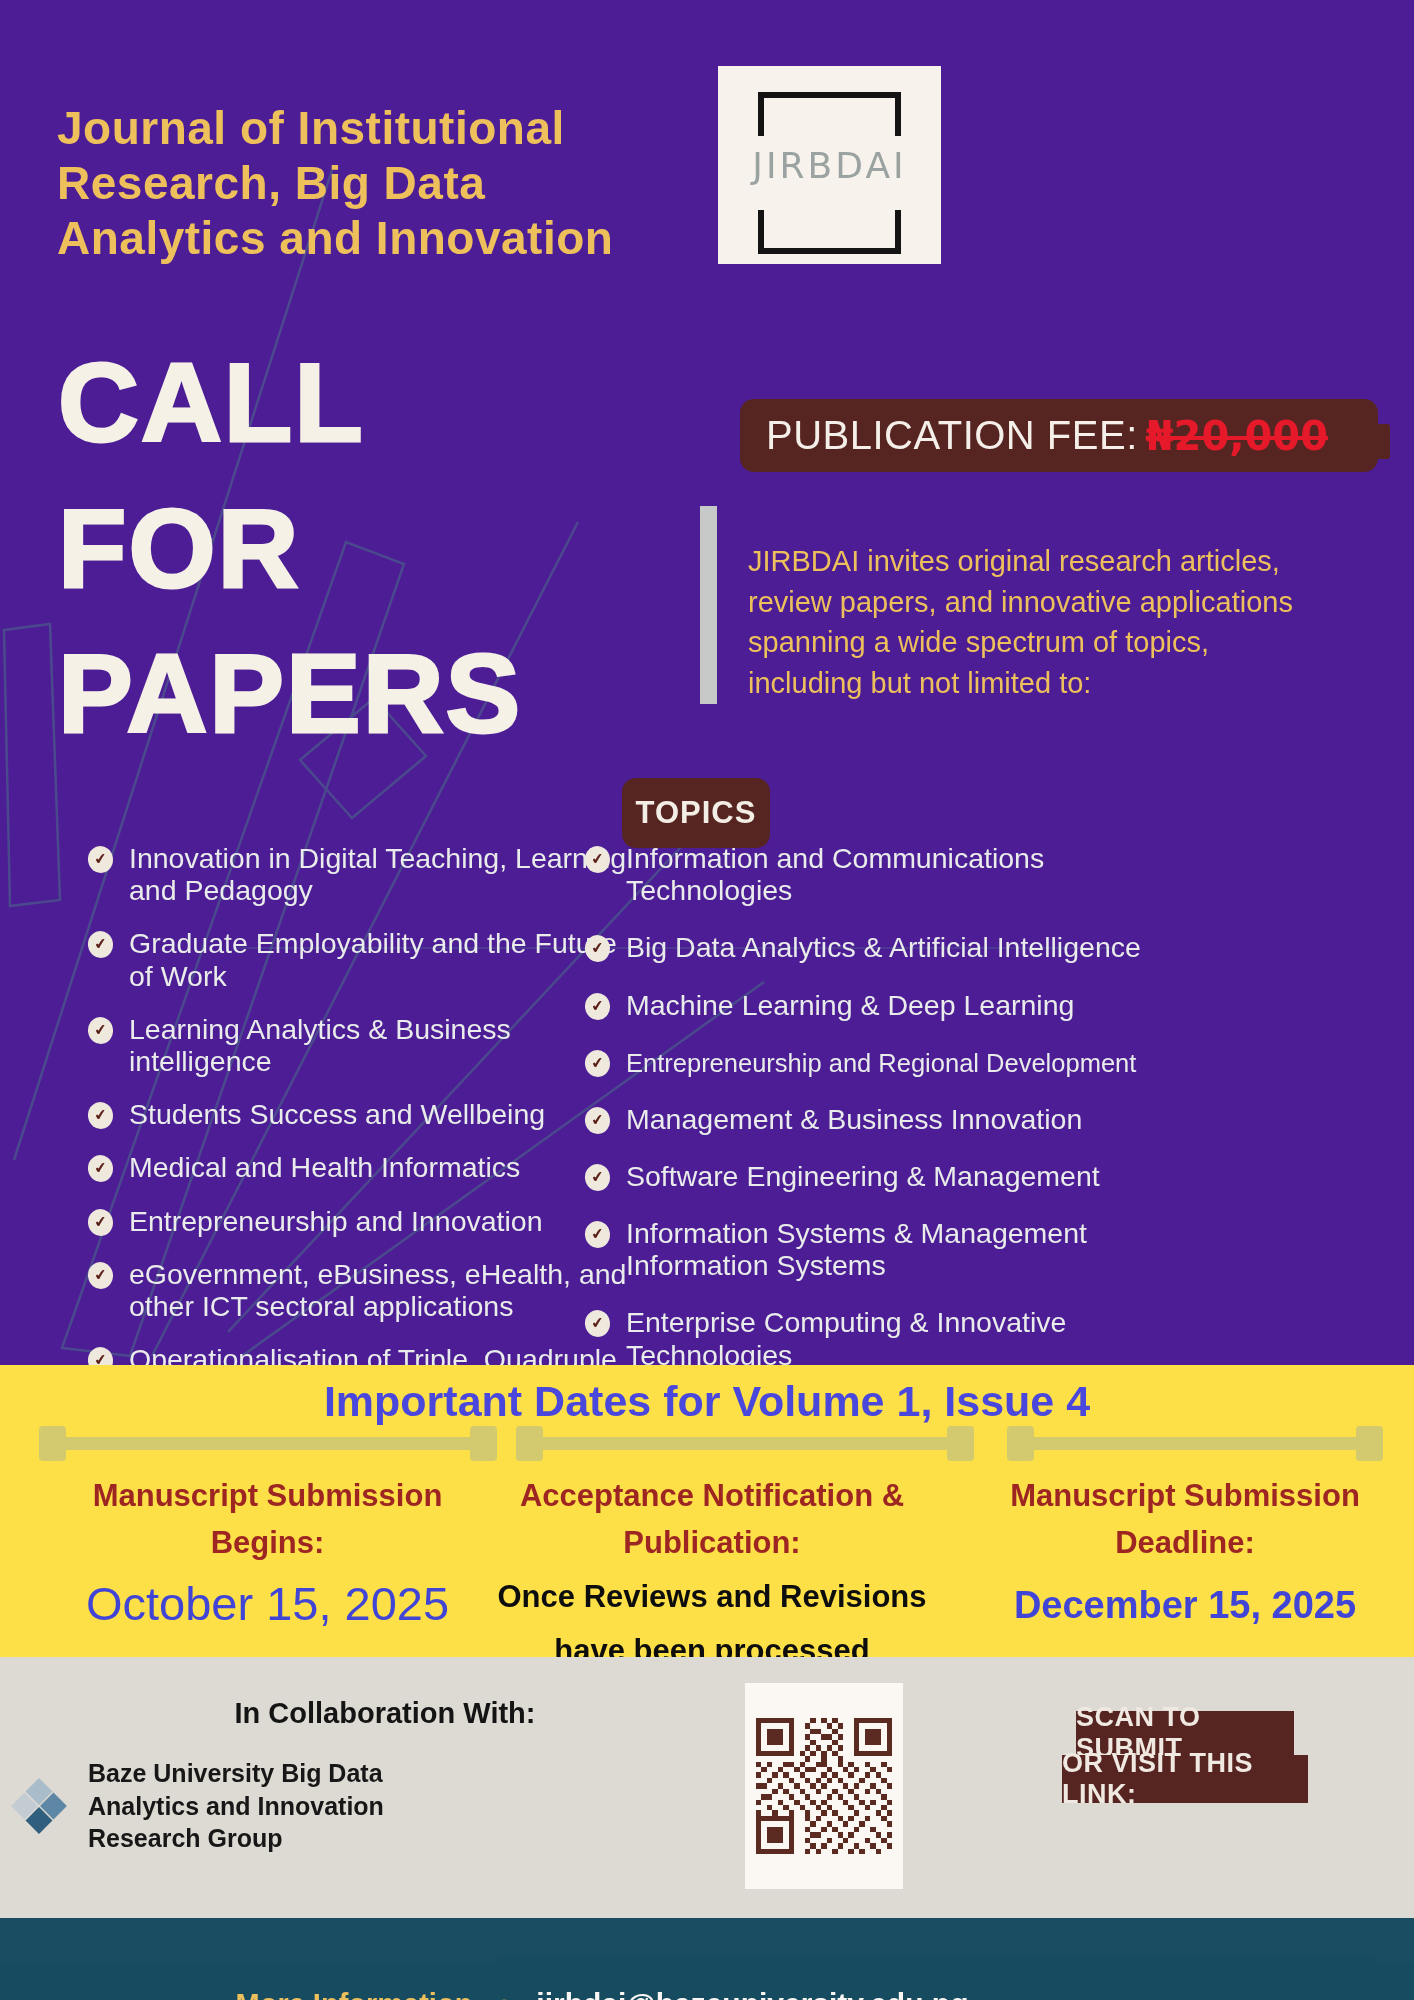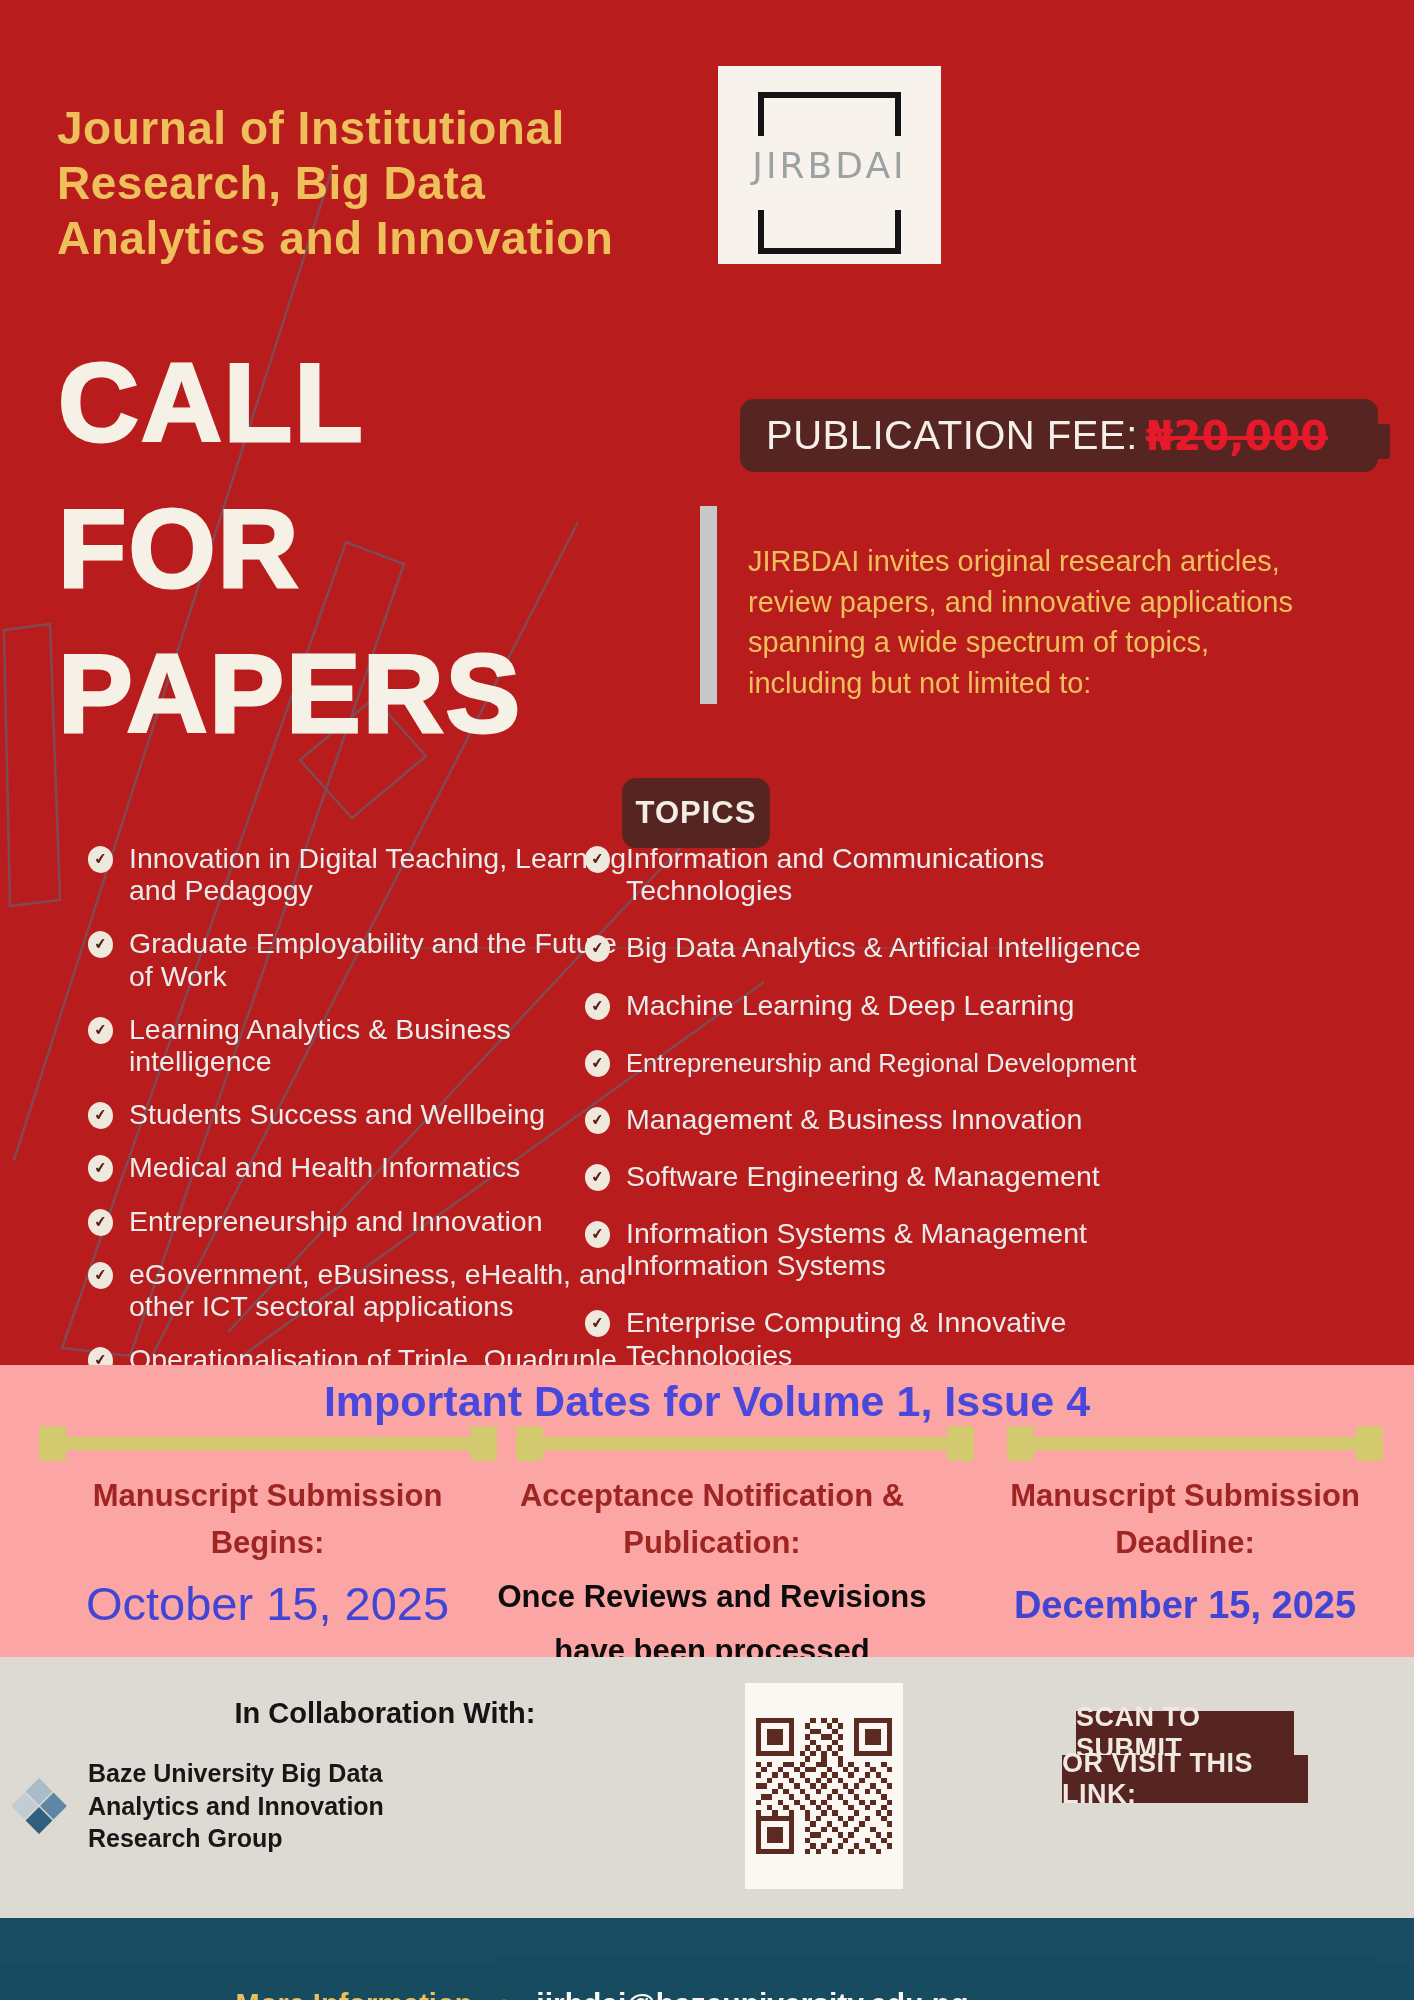--- a/index.html
+++ b/index.html
@@ -1,21 +1,21 @@
 <!DOCTYPE html>
 <html><head>
 <meta charset="utf-8">
 <style>
   html,body{margin:0;padding:0;background:#0e3443;}
   .poster{position:relative;width:1414px;height:2000px;overflow:hidden;
           font-family:"Liberation Sans",sans-serif;background:#1A4D61;}
   section,div,footer{box-sizing:border-box;}
 
   
-  .sec-main{position:absolute;left:0;top:0;width:1414px;height:1365px;background:#b91c1c;}
+  .sec-main{position:absolute;left:0;top:0;width:1414px;height:1365px;background:#4c1d95;}
   .deco{position:absolute;left:0;top:0;pointer-events:none;}
 
   .journal-title{position:absolute;left:57px;top:70px;width:620px;
     color:#EEC05C;font-size:46px;font-weight:700;line-height:1.2;letter-spacing:.5px;}
 
   .logo{position:absolute;left:718px;top:66px;width:223px;height:198px;background:#F7F3EC;}
   .logo .bt{position:absolute;left:40px;right:40px;top:26px;height:44px;
     border:6px solid #141414;border-bottom:none;}
   .logo .bb{position:absolute;left:40px;right:40px;bottom:10px;height:44px;
     border:6px solid #141414;border-top:none;}
@@ -49,21 +49,21 @@
     font-size:28.5px;line-height:1.13;}
   .topics.right li{margin-bottom:25px;}
   .topics li .check{flex:none;width:25px;height:27px;border-radius:50%;background:#EFE8DD;
     color:#5A1F17;font-size:15px;display:flex;align-items:center;justify-content:center;
     margin-top:4px;transform:rotate(-8deg);font-family:"DejaVu Sans",sans-serif;}
   .topics li.w520 span.t{max-width:520px;}
   .topics li.w560 span.t{max-width:560px;}
   .topics li.sm span.t{font-size:25.5px;padding-top:3px;}
 
   
-  .sec-dates{position:absolute;left:0;top:1365px;width:1414px;height:292px;background:#fca5a5;}
+  .sec-dates{position:absolute;left:0;top:1365px;width:1414px;height:292px;background:#fde047;}
   .dates-heading{position:absolute;left:0;top:12px;width:100%;text-align:center;
     color:#4A48DC;font-size:43px;font-weight:700;}
   .tl{position:absolute;top:72px;height:13px;background:#D3C96E;}
   .tl::before,.tl::after{content:"";position:absolute;top:-11px;width:27px;height:35px;
     background:#D3C96E;border-radius:4px;}
   .tl::before{left:-2px;} .tl::after{right:-2px;}
   .tl.b1{left:41px;width:454px;} .tl.b2{left:518px;width:454px;} .tl.b3{left:1009px;width:372px;}
   .dcol{position:absolute;top:108px;text-align:center;}
   .dcol.c1{left:40px;width:455px;} .dcol.c2{left:492px;width:440px;} .dcol.c3{left:975px;width:420px;}
   .dcol .lbl{color:#9E2622;font-size:31px;font-weight:700;line-height:1.5;}

